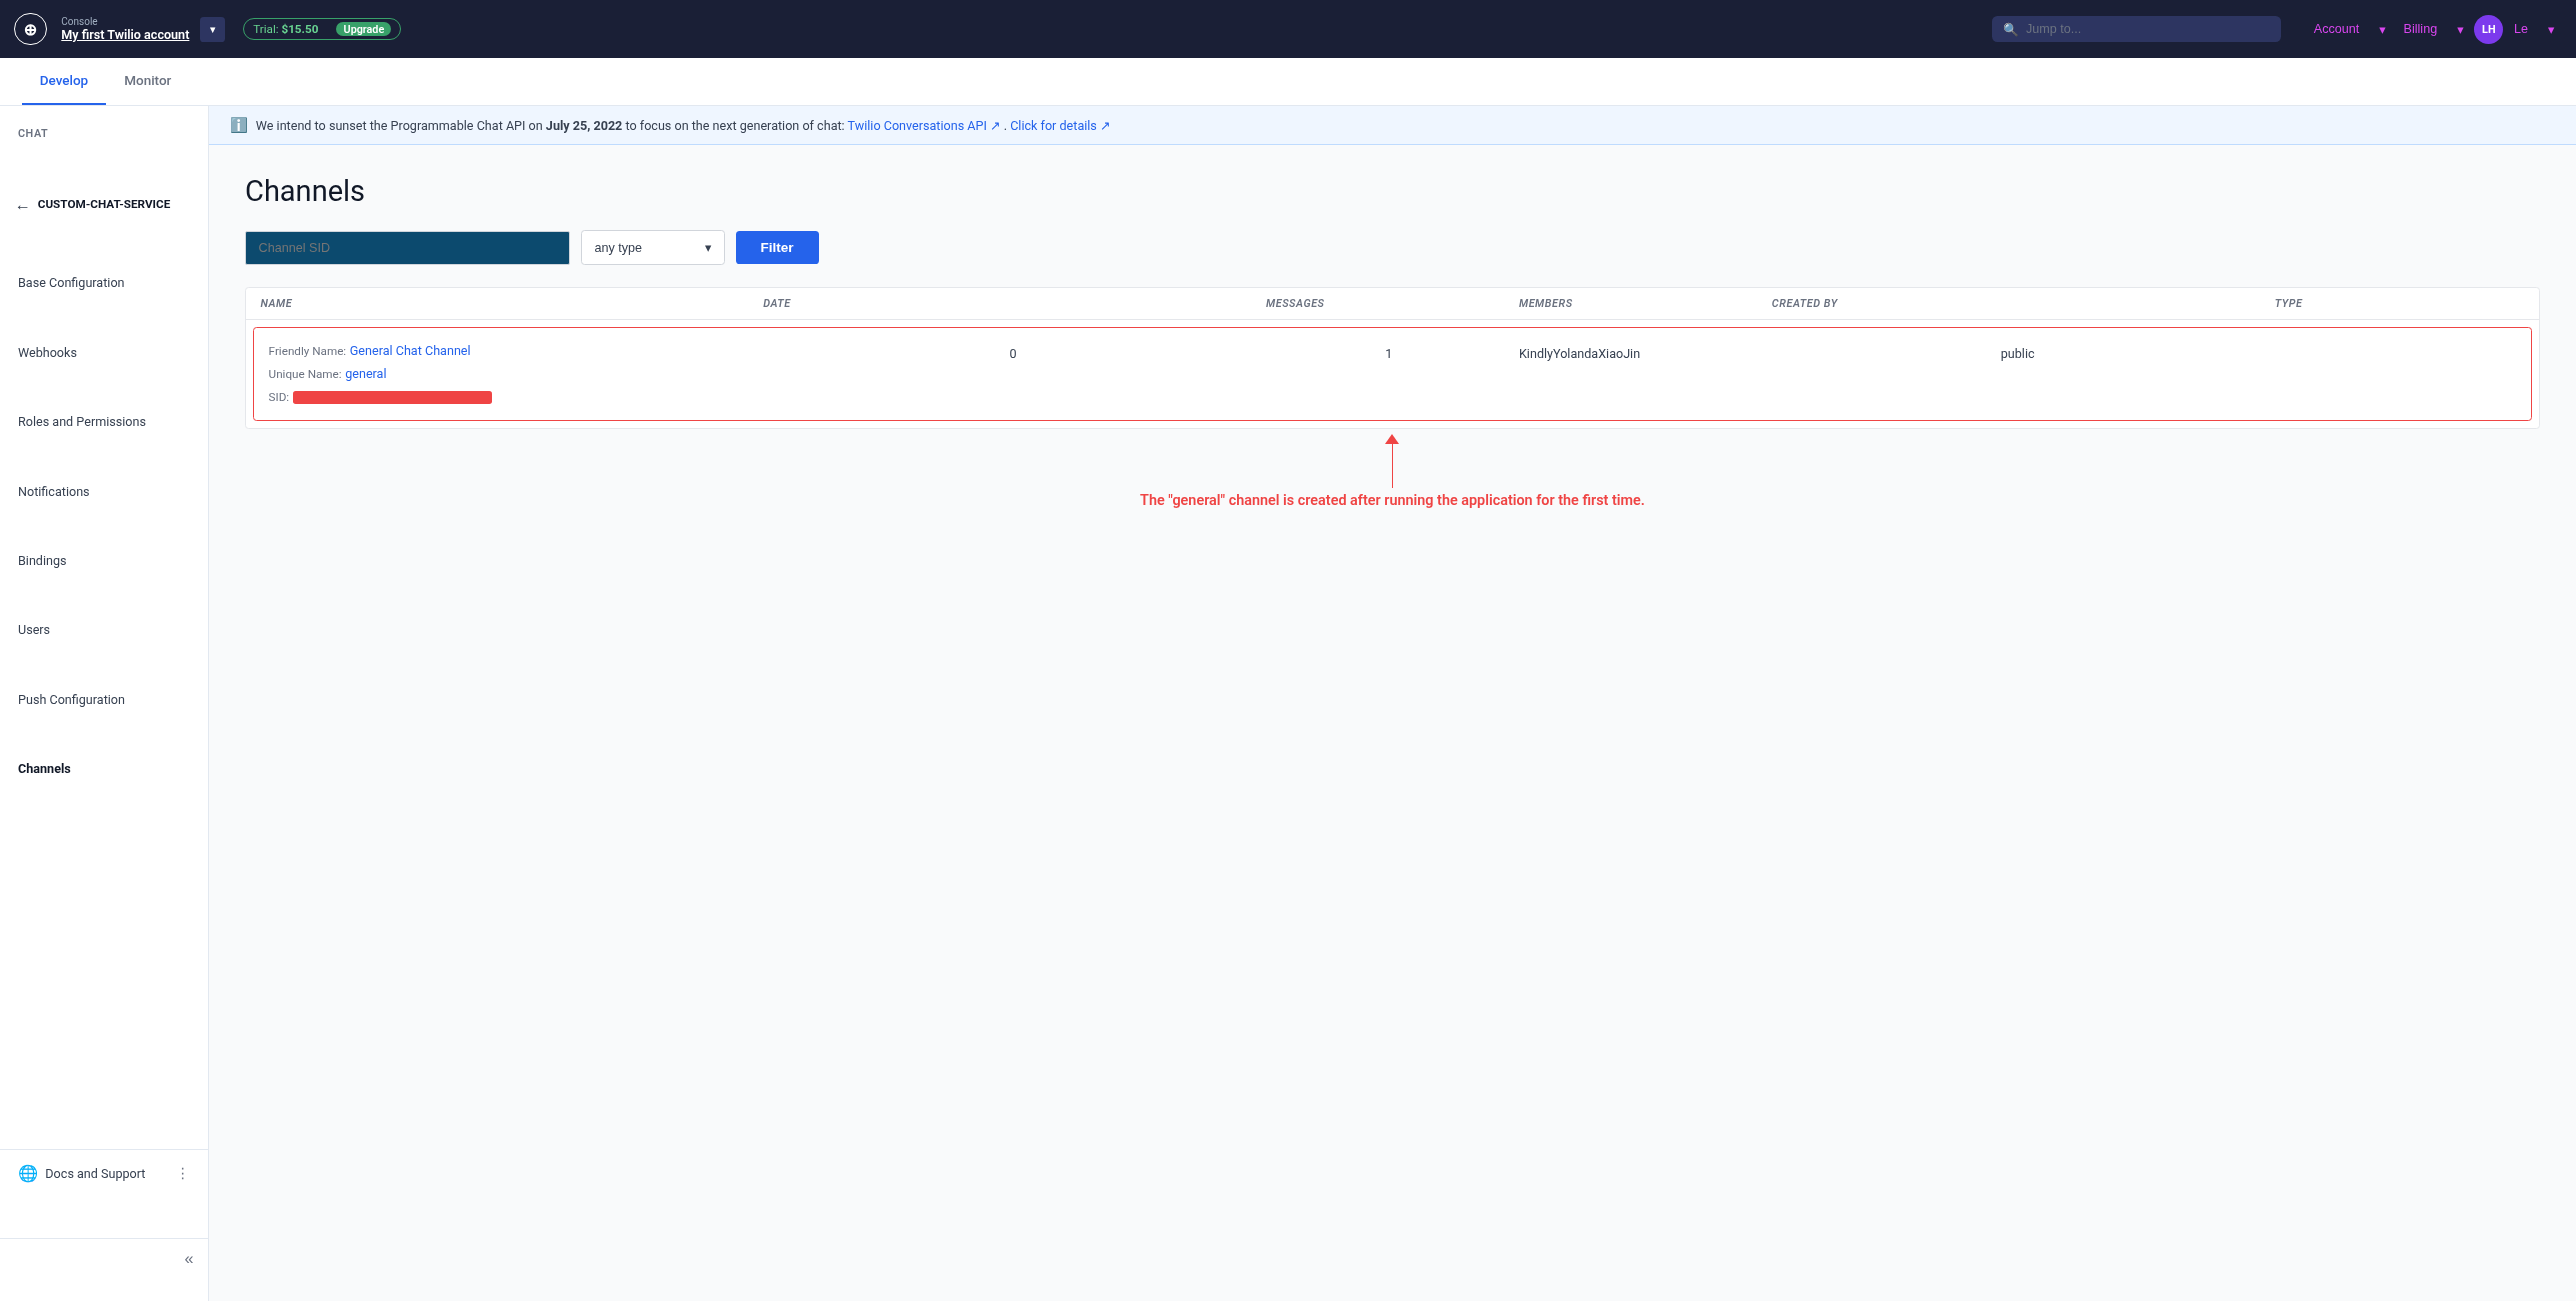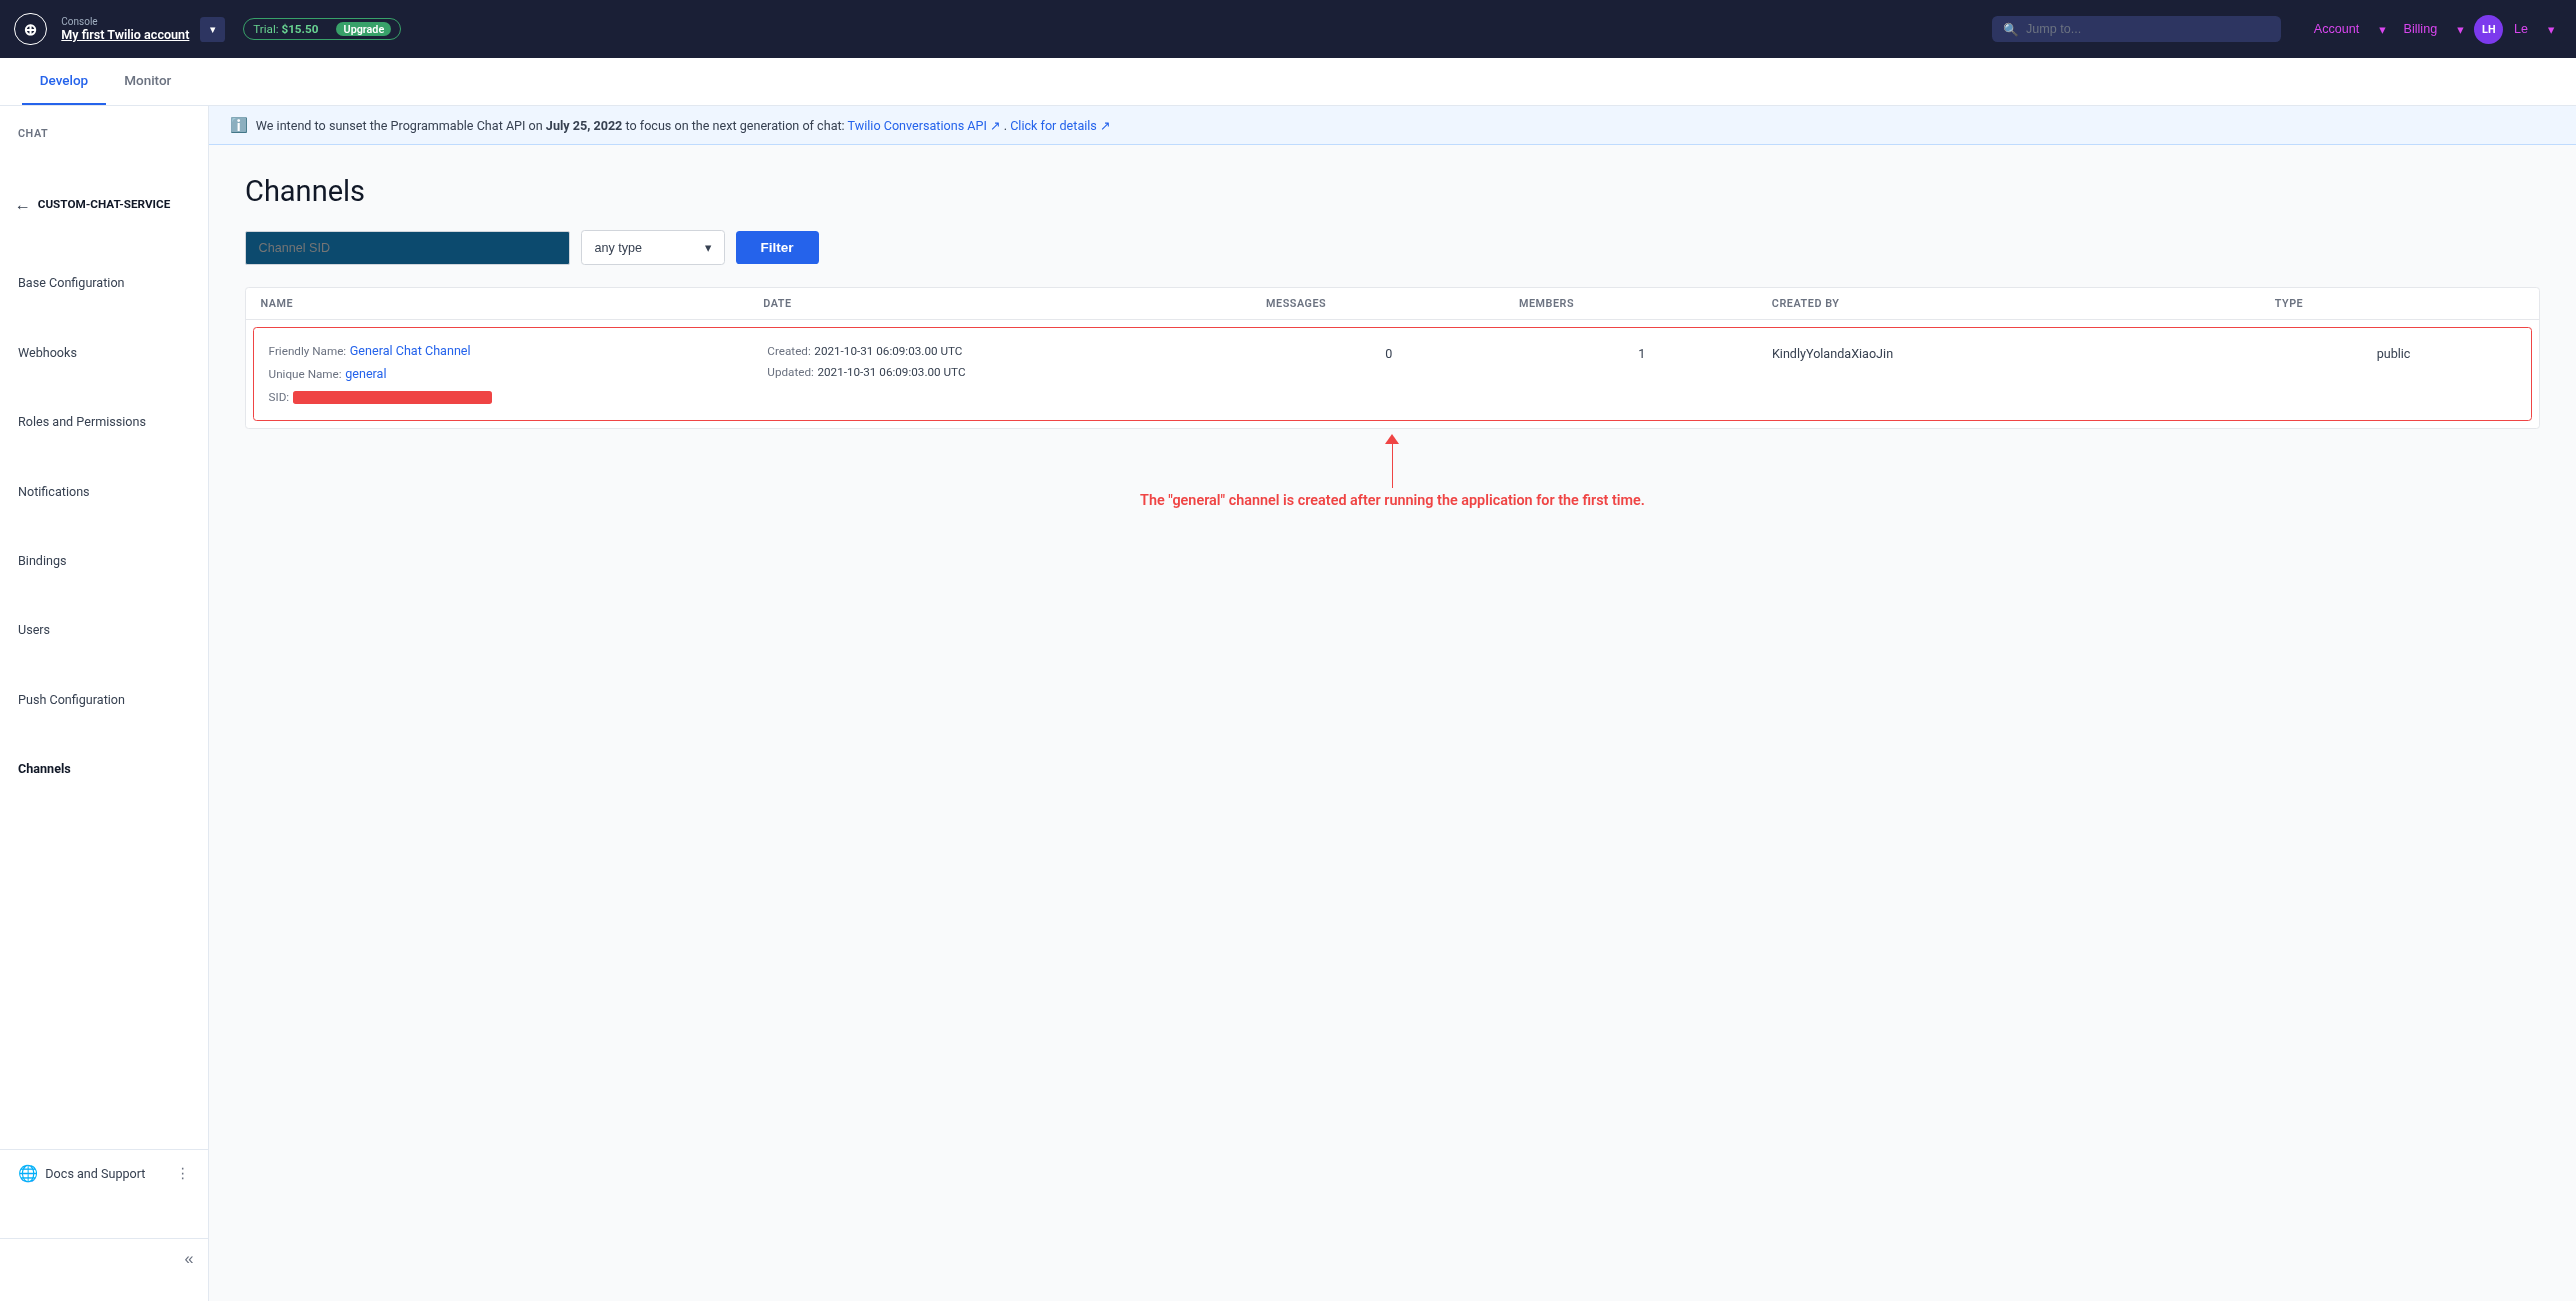--- a/index.html
+++ b/index.html
@@ -251,20 +251,21 @@
       background: #fff;
       border: 0.9px solid #e5e7eb;
       border-radius: 3.6px;
     }
     .table-header-row {
       display: grid;
       grid-template-columns: 2fr 2fr 1fr 1fr 2fr 1fr;
       padding: 9px 14.4px;
       border-bottom: 0.9px solid #e5e7eb;
       gap: 3px;
+      font-style: italic;
     }
     .th {
       font-size: 10.8px; font-weight: 600; color: #6b7280;
       text-transform: uppercase; letter-spacing: 0.05em;
     }
 
     
     .channel-row {
       display: grid;
       grid-template-columns: 2fr 2fr 1fr 1fr 2fr 1fr;
@@ -464,30 +465,20 @@
             <div>
               <span class="channel-label">Unique Name:</span>
               <a href="#" class="channel-link">general</a>
             </div>
             <div>
               <span class="channel-label">SID:</span>
               <span class="sid-bar"></span>
             </div>
           </div>
 
-          <div class="date-section">
-            <div>
-              <span class="date-line">Created:</span>
-              <span class="date-value">2021-10-31 06:09:03.00 UTC</span>
-            </div>
-            <div>
-              <span class="date-line">Updated:</span>
-              <span class="date-value">2021-10-31 06:09:03.00 UTC</span>
-            </div>
-          </div>
 
           <div class="cell-center">0</div>
 
           <div class="cell-center">1</div>
 
           <div class="cell-center" style="text-align:left;padding-top:3.6px;font-size:12.6px;">KindlyYolandaXiaoJin</div>
 
           <div class="cell-center">public</div>
         </div>
       </div>

